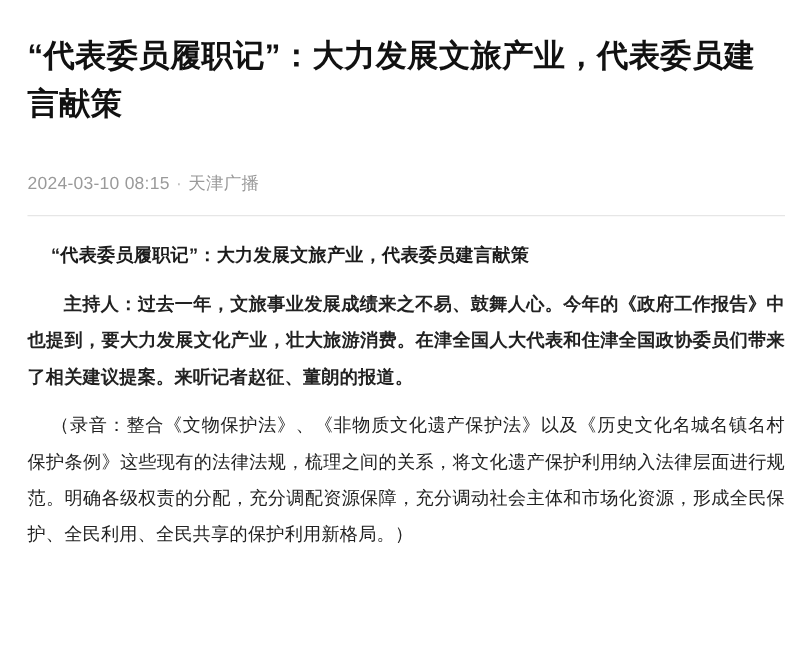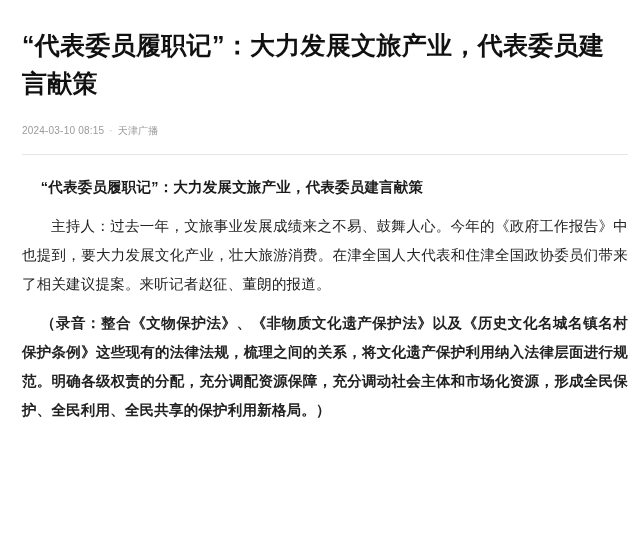--- a/index.html
+++ b/index.html
@@ -26,22 +26,22 @@
     font-size: 25px;
     line-height: 38px;
     font-weight: bold;
     letter-spacing: 0.3px;
     color: #111111;
     margin: 0;
     padding: 0;
     font-family: "Liberation Sans", sans-serif;
   }
   .meta {
-    margin-top: 22px;
-    font-size: 10px;
+    margin-top: 36px;
+    font-size: 14px;
     color: #9a9a9a;
     letter-spacing: 0.2px;
   }
   .meta .sep {
     margin: 0 5px;
     color: #bdbdbd;
   }
   .divider {
     margin-top: 16px;
     border-top: 1px solid #e6e6e6;
@@ -53,23 +53,24 @@
     line-height: 29px;
     color: #222222;
     letter-spacing: 0.2px;
   }
   .para {
     margin: 0 0 10px 0;
     text-align: justify;
   }
   .para.indent {
     text-indent: 2em;
+    font-weight: bold;
   }
   .para.lead {
-    font-weight: bold;
+    font-weight: normal;
     text-indent: 1.3em;
   }
   .para.subtitle {
     text-indent: 1.3em;
     font-weight: bold;
     color: #1b1b1b;
   }
 </style>
 </head>
 <body>

